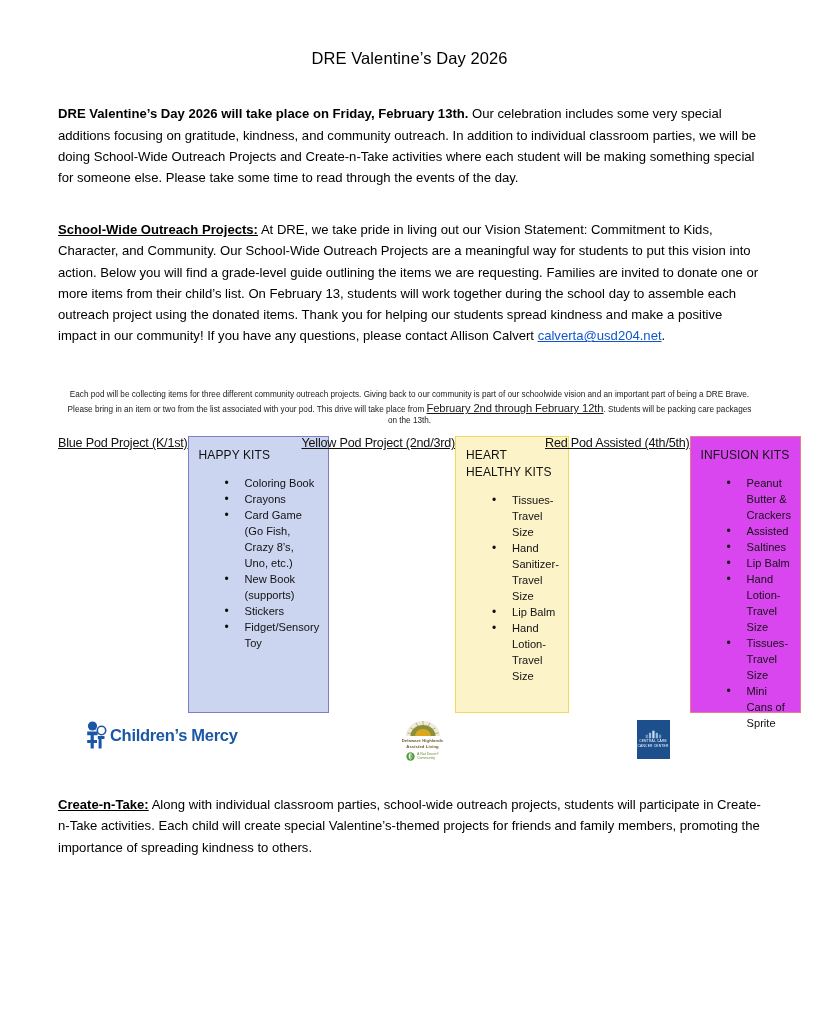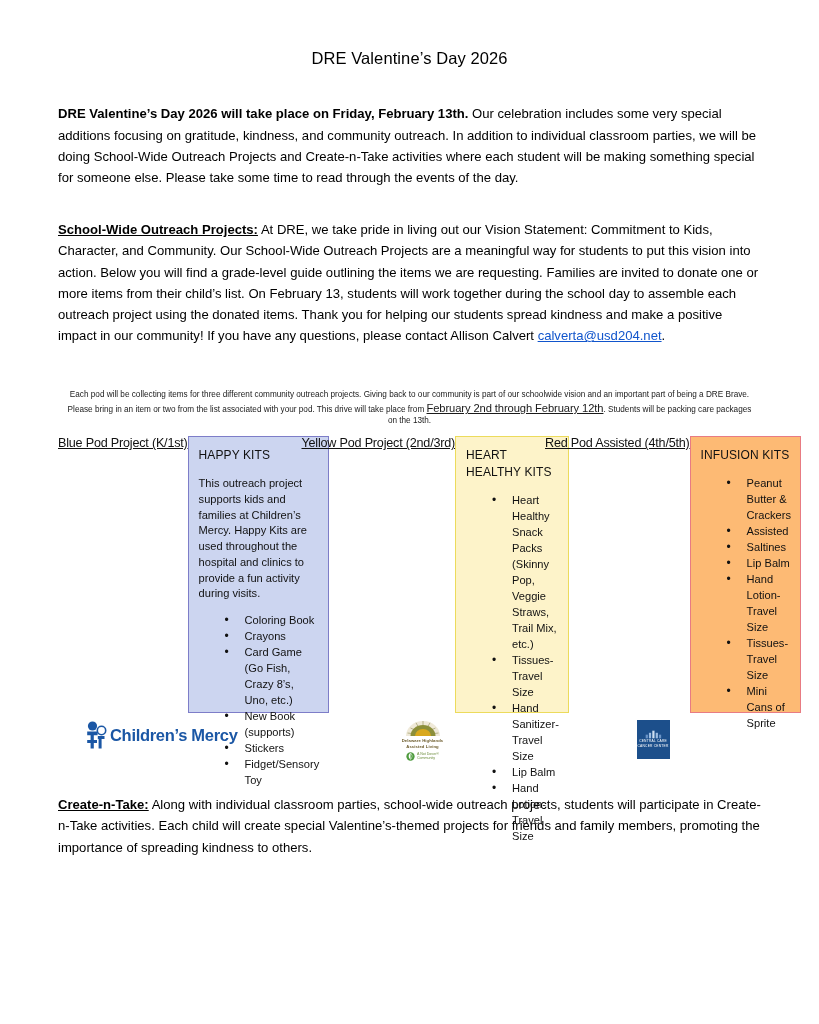--- a/index.html
+++ b/index.html
@@ -100,21 +100,21 @@
     box-sizing: border-box;
     border: 1px solid #999;
     height: 277px;
     padding: 10px 9px 6px 10px;
     font-size: 11.1px;
     line-height: 1.42;
     color: #111111;
   }
   .pod-card.blue   { background: #ccd5f0; border-color: #7d7dc8; }
   .pod-card.yellow { background: #fdf3c9; border-color: #ecdb5c; }
-  .pod-card.red    { background: #fdba74; border-color: #e87b83; }
+  .pod-card.red    { background: #d946ef; border-color: #e87b83; }
 
   .kit-name {
     margin: 0 0 12px 0;
     font-size: 12px;
     letter-spacing: 0.1px;
   }
   .kit-desc {
     margin: 0;
     font-size: 11.1px;
     line-height: 1.42;
@@ -234,38 +234,36 @@
     <div class="graphic-note">
       <span>Each pod will be collecting items for three different community outreach projects.  Giving back to our community is part of our schoolwide vision and an important part of being a DRE Brave. Please bring in an item or two from the list associated with your pod. This drive will take place from </span><span class="note-dates">February 2nd through February 12th</span><span>. Students will be packing care packages on the 13th.</span>
     </div>
 
     <div class="pods">
 
       <div class="pod">
         <div class="pod-title">Blue Pod Project (K/1st)</div>
         <div class="pod-card blue">
           <p class="kit-name">HAPPY KITS</p>
-          <p class="kit-desc">This outreach project supports kids and families at Children’s Mercy. Happy Kits are used throughout the hospital and clinics to provide a fun activity during visits.</p>
           <ul class="kit-list">
             <li>Coloring Book</li>
             <li>Crayons</li>
             <li>Card Game (Go Fish, Crazy 8’s, Uno, etc.)</li>
             <li>New Book (supports)</li>
             <li>Stickers</li>
             <li>Fidget/Sensory Toy</li>
           </ul>
         </div>
       </div>
 
       <div class="pod">
         <div class="pod-title">Yellow Pod Project (2nd/3rd)</div>
         <div class="pod-card yellow">
           <p class="kit-name">HEART HEALTHY KITS</p>
           <ul class="kit-list">
-            <li>Heart Healthy Snack Packs (Skinny Pop, Veggie Straws, Trail Mix, etc.)</li>
             <li>Tissues- Travel Size</li>
             <li>Hand Sanitizer- Travel Size</li>
             <li>Lip Balm</li>
             <li>Hand Lotion- Travel Size</li>
           </ul>
         </div>
       </div>
 
       <div class="pod">
         <div class="pod-title">Red Pod Assisted (4th/5th)</div>

